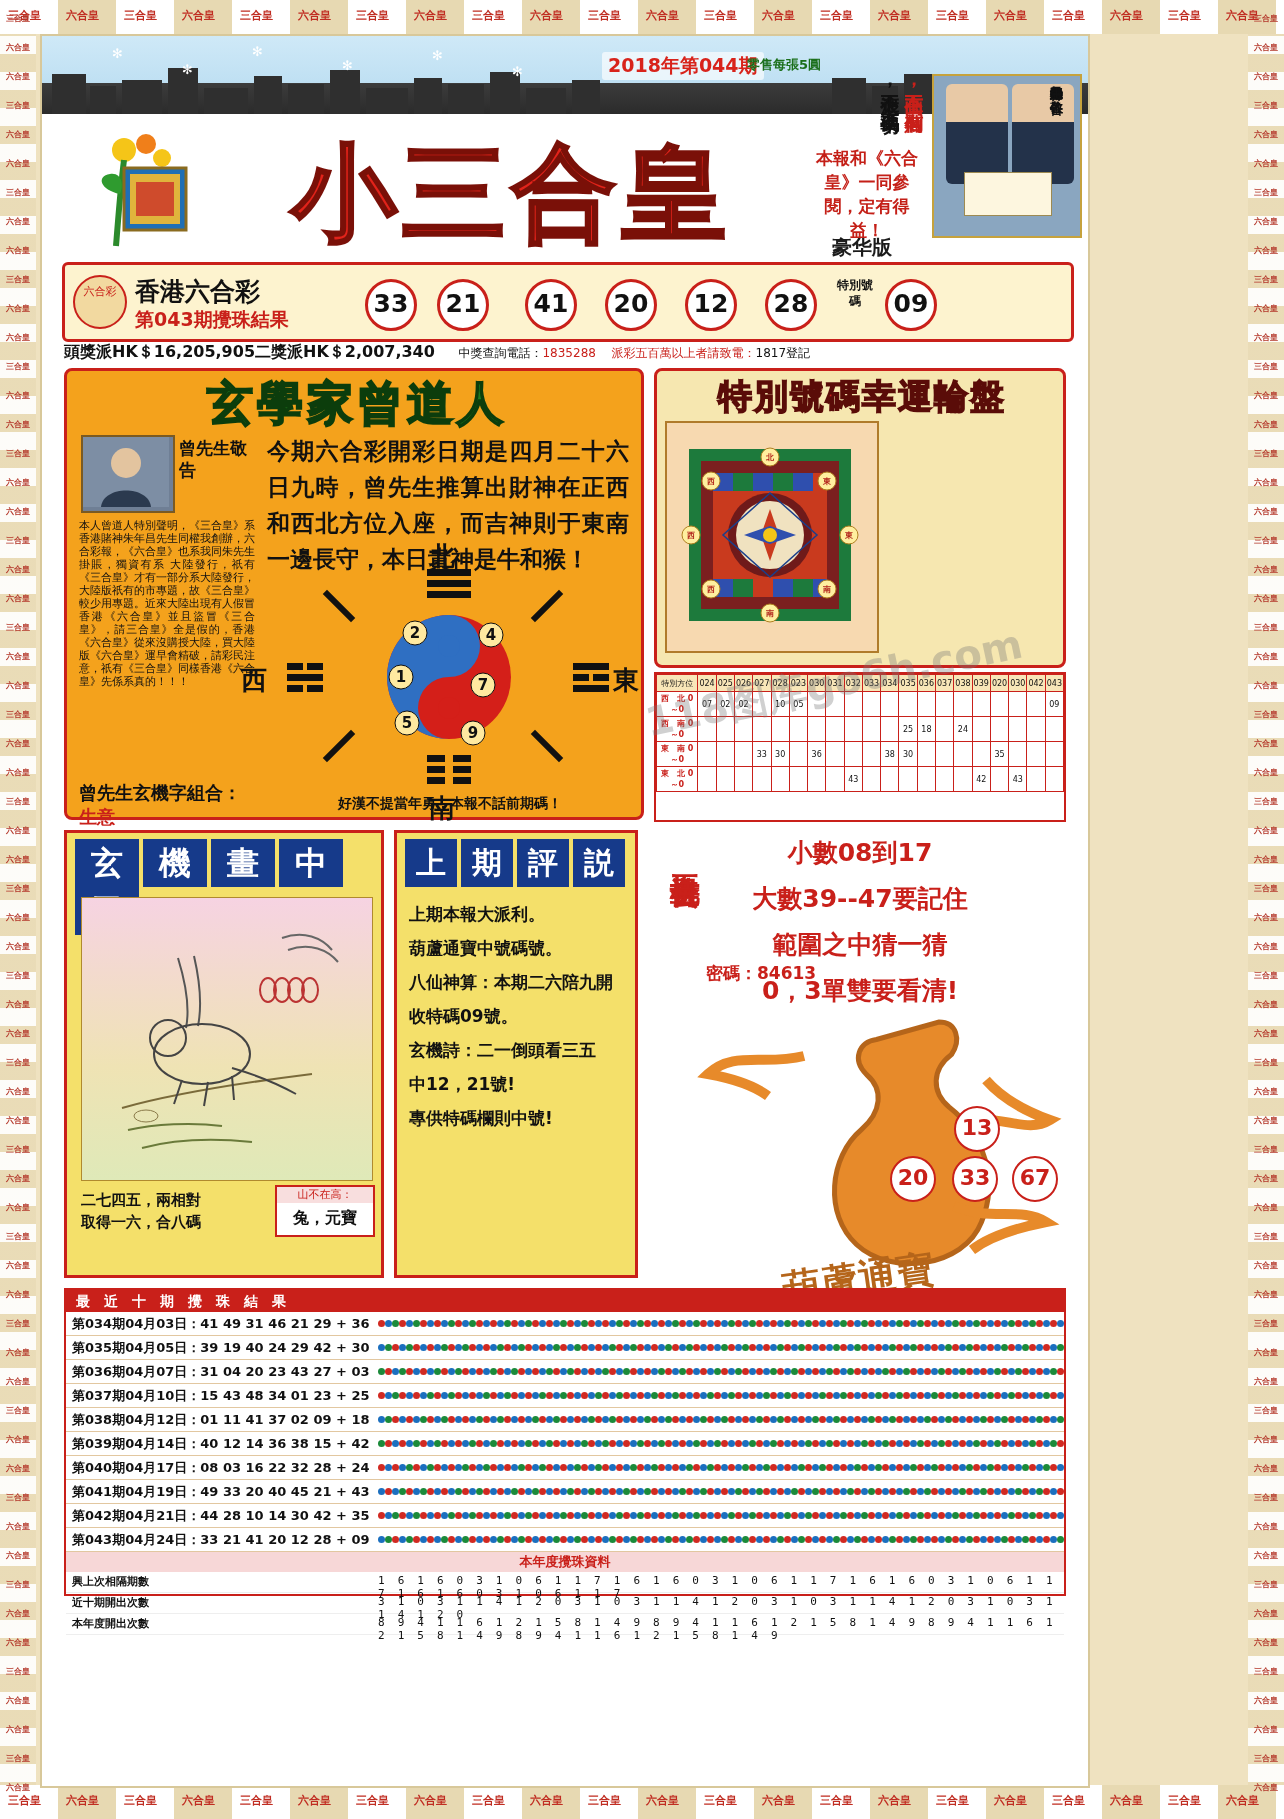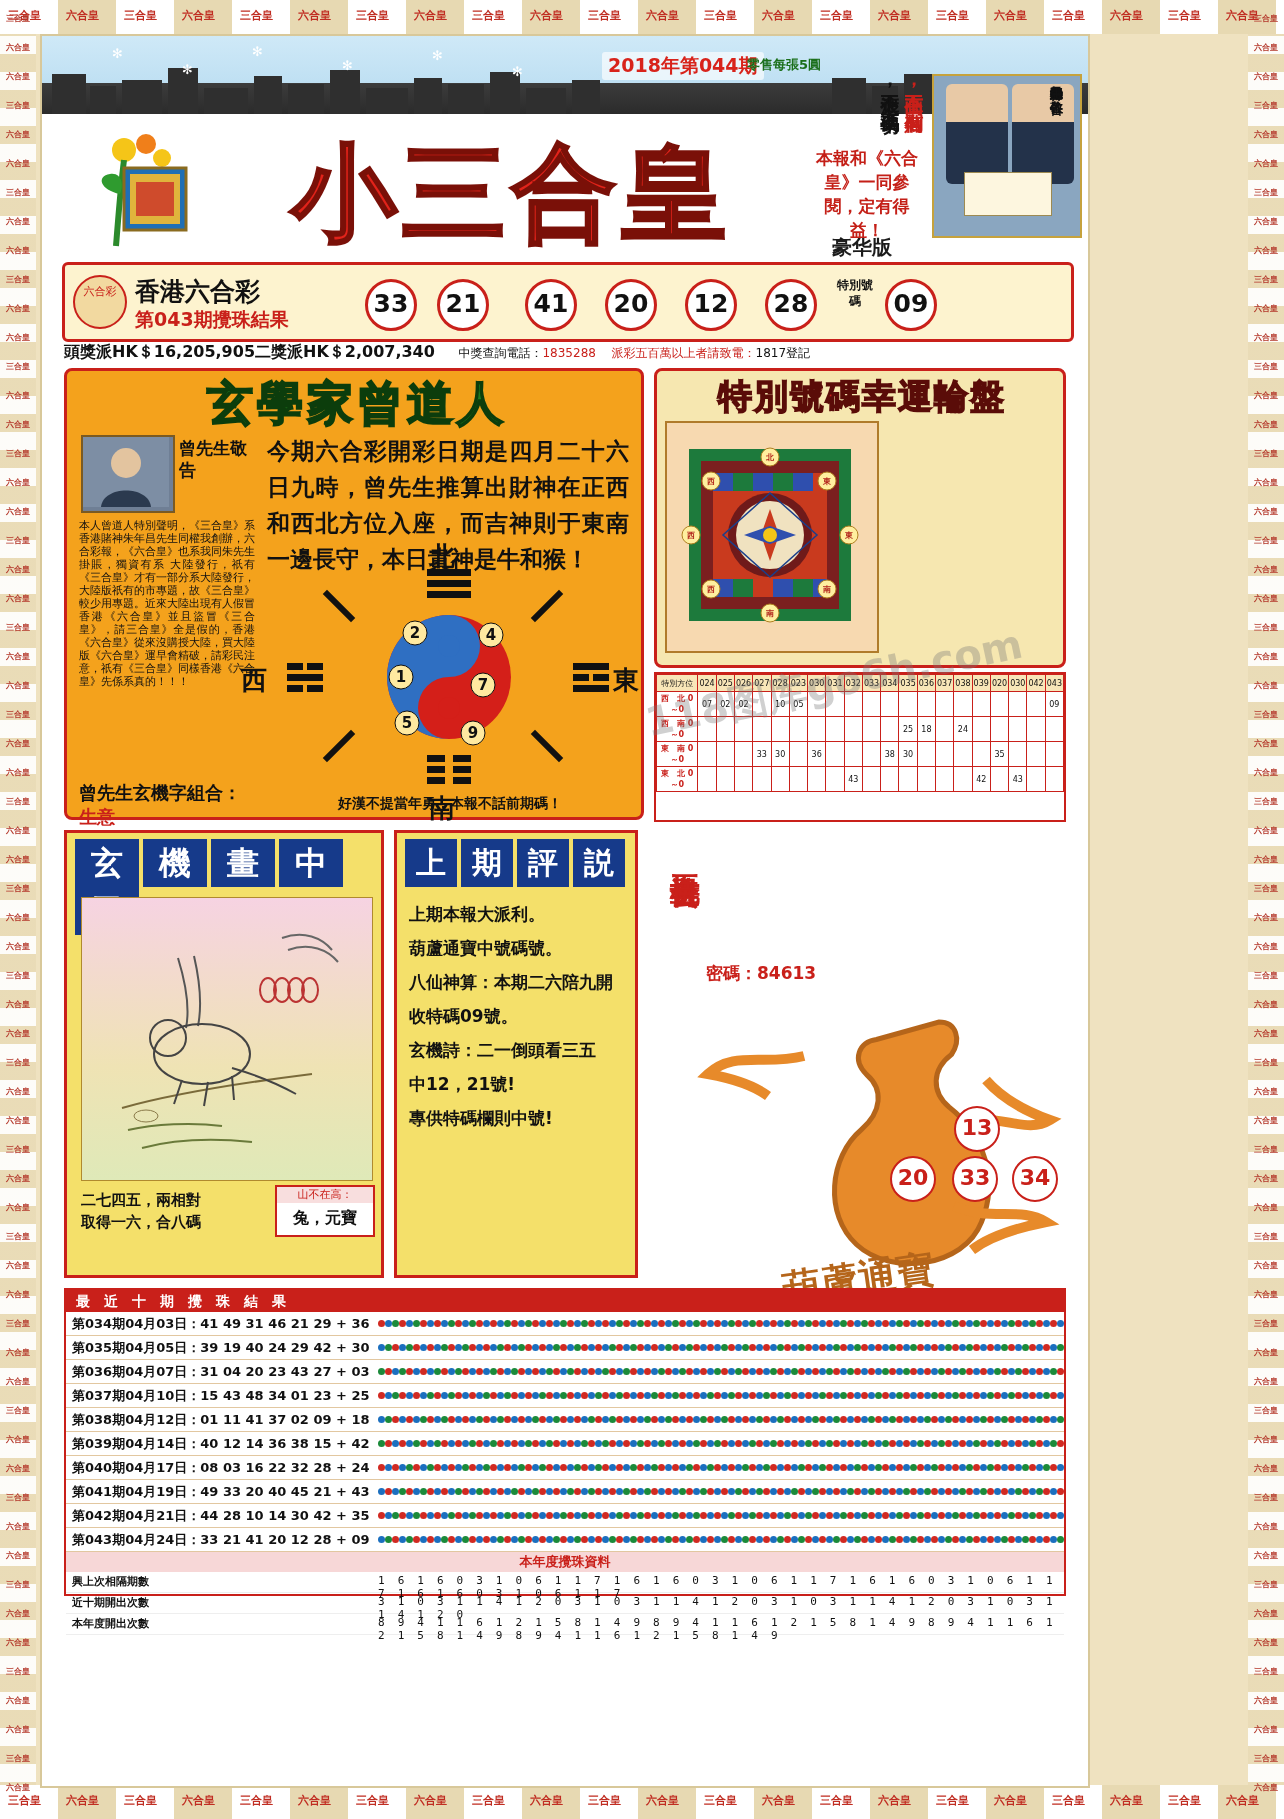--- a/index.html
+++ b/index.html
@@ -492,37 +492,43 @@
               <td></td>
               <td>43</td>
               <td></td>
               <td></td>
             </tr>
           </tbody>
       </table>
     </div>
 
     <div class="panel p-note">
+      <div style="padding-top:4px">
+        <div class="noteline">小數08到17</div>
+        <div class="noteline">大數39--47要記住</div>
+        <div class="noteline">範圍之中猜一猜</div>
+        <div class="noteline">0，3單雙要看清!</div>
+      </div>
       <div class="vpoem">三合皇玄机诗</div>
       <div class="gourdwrap">
         <svg width="412" height="300" viewBox="0 0 412 300">
           <path d="M196 8 c14 0 18 14 10 26 c-16 12 -16 30 -2 42 c28 22 40 58 26 92 c-14 36 -72 44 -100 18 c-26 -24 -22 -70 4 -92 c16 -14 18 -32 4 -44 c-12 -12 -6 -26 8 -28Z" transform="translate(40,-4) scale(1.25)" fill="#e78a2a" stroke="#b5651a" stroke-width="4"></path>
           <path d="M150 40 c-40 10 -70 -6 -96 18 c22 4 44 10 60 22" fill="none" stroke="#e78a2a" stroke-width="10"></path>
           <path d="M300 110 c40 -18 70 10 96 -6 c-28 -10 -50 -24 -64 -40" fill="none" stroke="#e78a2a" stroke-width="10"></path>
           <path d="M300 190 c36 16 66 0 92 16 c-30 6 -56 14 -74 28" fill="none" stroke="#e78a2a" stroke-width="10"></path>
           <text x="206" y="276" font-size="38" font-weight="bold" fill="#b5651a" text-anchor="middle" transform="rotate(-8 206 276)">葫蘆通寶</text>
         </svg>
       </div>
       <div class="secret">
         <span>密碼：</span><span>84613</span>
       </div>
       <div class="ballsm" style="left:300px;top:280px">13</div>
       <div class="ballsm" style="left:236px;top:330px">20</div>
       <div class="ballsm" style="left:298px;top:330px">33</div>
-      <div class="ballsm" style="left:358px;top:330px">34</div>
+      <div class="ballsm" style="left:358px;top:330px">67</div>
     </div>
 
     <div class="panel p-pic">
       <div class="hdr-xj">
         <span class="hdrbox">玄</span><span class="hdrbox">機</span><span class="hdrbox">畫</span><span class="hdrbox">中</span><span class="hdrbox">尋</span>
       </div>
       <div class="picframe">
         <svg width="288" height="280" viewBox="0 0 288 280">
           <path d="M40 210 C90 196 150 186 230 176" stroke="#7a6a3a" stroke-width="2" fill="none"></path>
           <path d="M96 60 C104 86 108 110 104 130" stroke="#555" stroke-width="2" fill="none"></path>

